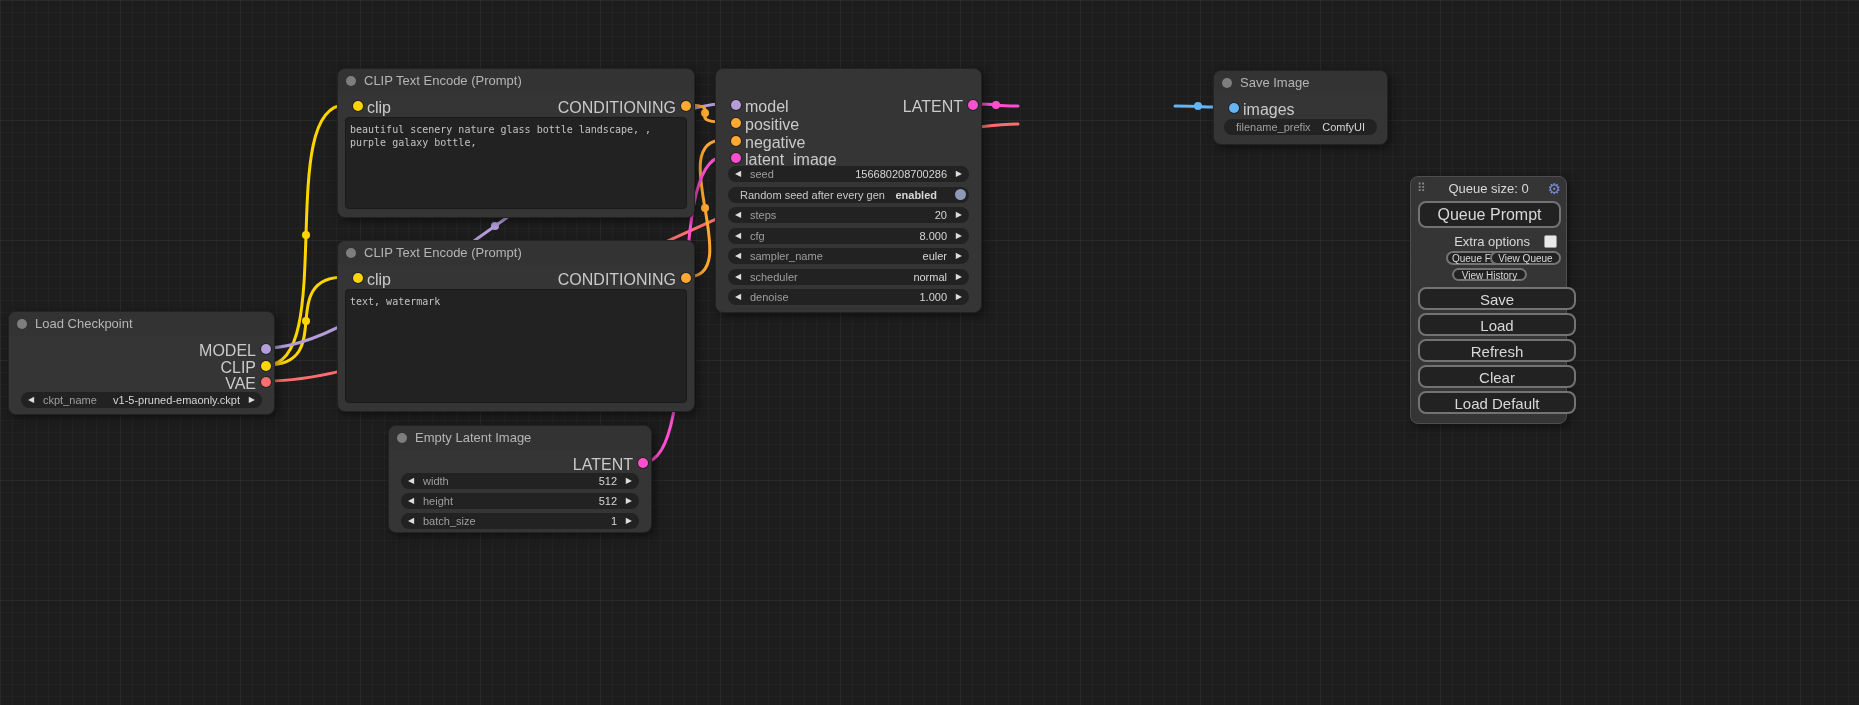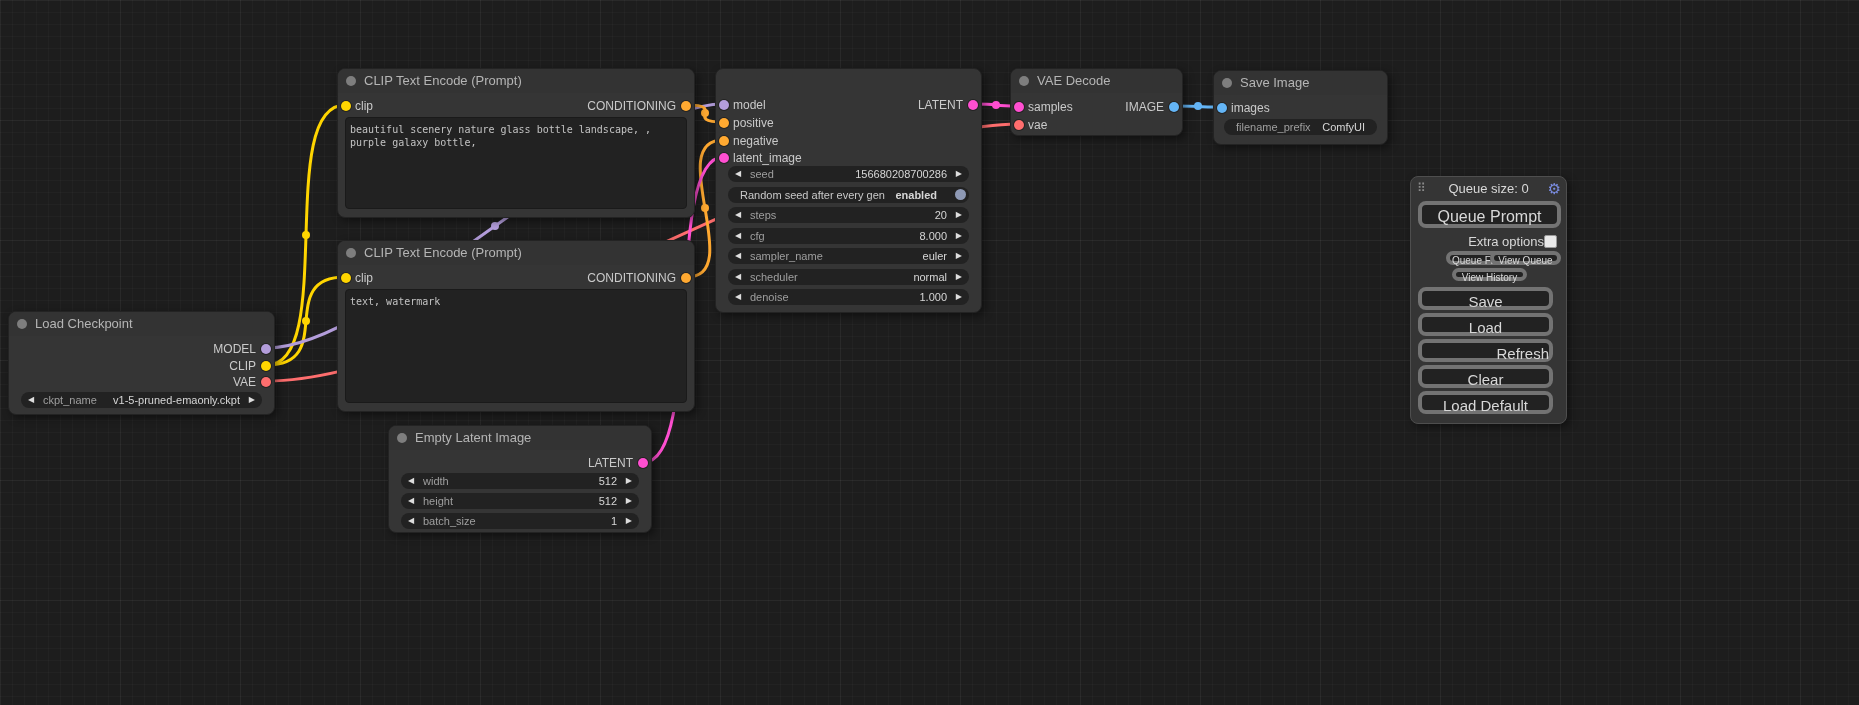--- a/index.html
+++ b/index.html
@@ -22,21 +22,21 @@
   .wc-cond{ stroke:#ffa931; } .wf-cond{ fill:#ffa931; }
   .wc-latent{ stroke:#ff4fd1; } .wf-latent{ fill:#ff4fd1; }
   .wc-image{ stroke:#64b5f6; } .wf-image{ fill:#64b5f6; }
 
   .node{ position:absolute; z-index:2; background:#353535; border:1px solid #232323;
          border-radius:8px; box-shadow:3px 3px 9px rgba(0,0,0,.45); color:#c8c8c8; }
   .node-title{ position:relative; height:24px; background:#333333; border-radius:7px 7px 0 0;
          color:#b5b5b5; font-size:13px; line-height:24px; padding-left:26px; cursor:move; }
   .collapse-dot{ position:absolute; left:8px; top:7px; width:10px; height:10px;
          border-radius:50%; background:#7e7e7e; }
-  .slot{ position:absolute; left:0; right:0; height:16px; font-size:12px; color:#cacaca; }
+  .slot{ position:absolute; left:12px; right:0; height:16px; font-size:16px; color:#cacaca; }
   .in-label{ position:absolute; left:17px; top:1px; }
   .out-label{ position:absolute; right:18px; top:1px; }
   .dot{ position:absolute; top:3px; width:10px; height:10px; border-radius:50%;
         box-shadow:0 0 0 1px rgba(0,0,0,.35); }
   .dot.in{ left:3px; } .dot.out{ right:3px; }
   .dot-model{ background:#b39ddb; } .dot-clip{ background:#ffd500; }
   .dot-vae{ background:#ff6e6e; }  .dot-cond{ background:#ffa931; }
   .dot-latent{ background:#ff4fd1; } .dot-image{ background:#64b5f6; }
 
   .widget{ position:absolute; left:12px; right:12px; height:16px; background:#222222;
@@ -57,34 +57,34 @@
       padding:5px 4px; resize:none; overflow:hidden; width:calc(100% - 14px); }
 
   #menu{ position:absolute; left:1410px; top:176px; width:157px; height:248px; z-index:3;
          background:#353535; border:1px solid #4e4e4e; border-radius:8px;
          box-shadow:3px 3px 9px rgba(0,0,0,.45); }
   .menu-header{ position:absolute; top:3px; left:0; right:0; height:18px;
                 color:#d8d8d8; font-size:13px; }
   .drag-handle{ position:absolute; left:6px; top:1px; color:#8a8a8a; font-size:12px; cursor:move; }
   .queue-size{ position:absolute; left:0; right:0; text-align:center; top:1px; }
   .gear{ position:absolute; right:5px; top:0; color:#7a8ce0; font-size:15px; cursor:pointer; }
-  .menu-btn{ position:absolute; background:#222222; border:4px solid #737373; border-radius:8px;
+  .menu-btn{ position:absolute; background:#222222; border:2px solid #737373; border-radius:8px;
              color:#d8d8d8; text-align:center; cursor:pointer; }
   .btn-queue-prompt{ left:7px; top:24px; width:143px; height:27px; font-size:16px; line-height:24px; }
   .extra-row{ position:absolute; top:56px; left:0; right:9px; height:16px; display:flex;
-              justify-content:flex-end; align-items:center; gap:0; color:#d8d8d8; font-size:13px; }
+              justify-content:flex-end; align-items:center; gap:14px; color:#d8d8d8; font-size:13px; }
   .checkbox{ width:13px; height:13px; background:#e9e9e9; border:1px solid #999;
              border-radius:2px; cursor:pointer; }
   .btn-small{ height:14px; font-size:10px; line-height:12px; border-radius:7px; }
   .btn-queue-front{ left:7px; top:74px; width:68px;margin-left:28px; }
   .btn-view-queue{ left:79px; top:74px; width:71px;text-align:center; }
   .btn-view-history{ left:41px; top:91px; width:75px; height:13px; font-size:10px;
                      line-height:11px; border-radius:7px; }
-  .btn-big{ left:7px; width:135px; height:23px; font-size:15px; line-height:21px; }
-  .btn-save{ top:110px; } .btn-load{ top:136px; } .btn-refresh{ top:162px;text-align:right; }
+  .btn-big{ left:7px; width:158px; height:23px; font-size:15px; line-height:21px; }
+  .btn-save{ top:110px; } .btn-load{ top:136px; } .btn-refresh{ top:162px; }
   .btn-clear{ top:188px; } .btn-loaddefault{ top:214px; }
 </style>
 </head>
 <body>
 
 <div id="canvas">
 
   <svg id="wires" width="1859" height="705">
     <path class="wire wc-clip" d="M267,365 C337,365 275,105 345,105"></path>
     <path class="wire wc-clip" d="M267,365 C337,365 275,277 345,277"></path>
@@ -244,36 +244,20 @@
       <span class="w-arrow right">▶</span>
     </div>
     <div class="widget" style="top:220px">
       <span class="w-arrow left">◀</span>
       <span class="w-label">denoise</span>
       <span class="w-value">1.000</span>
       <span class="w-arrow right">▶</span>
     </div>
   </div>
 
-  <div class="node" style="left:1010px;top:68px;width:173px;height:68px">
-    <div class="node-title">
-      <span class="collapse-dot"></span>
-      <span>VAE Decode</span>
-    </div>
-    <div class="slot" style="top:30px">
-      <span class="dot in dot-latent"></span>
-      <span class="in-label">samples</span>
-      <span class="out-label">IMAGE</span>
-      <span class="dot out dot-image"></span>
-    </div>
-    <div class="slot" style="top:48px">
-      <span class="dot in dot-vae"></span>
-      <span class="in-label">vae</span>
-    </div>
-  </div>
 
   <div class="node" style="left:1213px;top:70px;width:175px;height:75px">
     <div class="node-title">
       <span class="collapse-dot"></span>
       <span>Save Image</span>
     </div>
     <div class="slot" style="top:29px">
       <span class="dot in dot-image"></span>
       <span class="in-label">images</span>
     </div>

